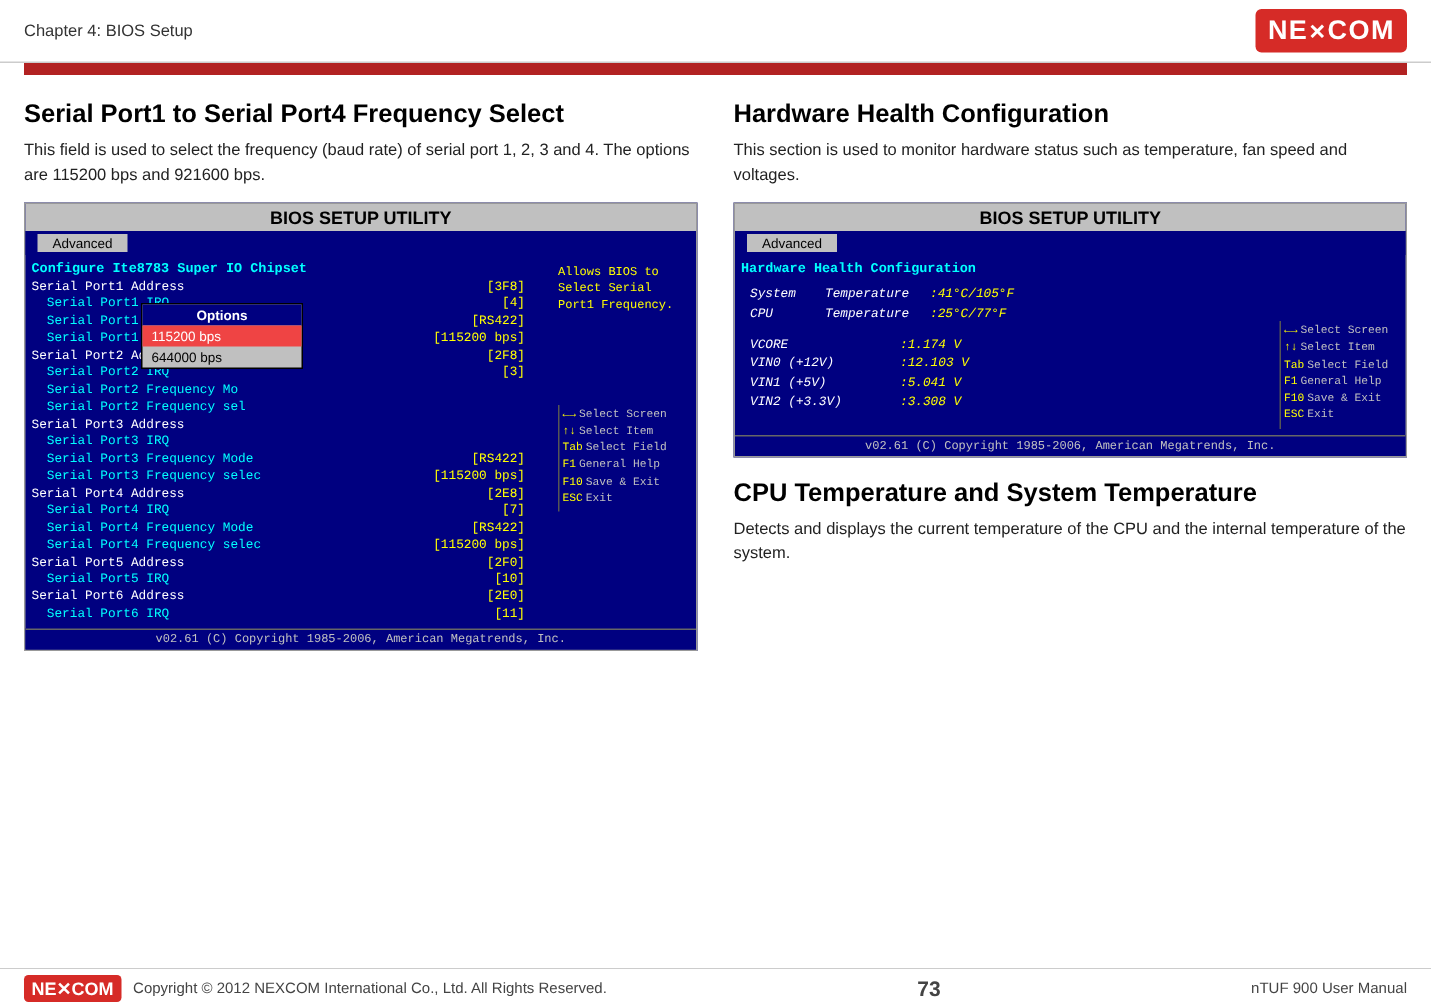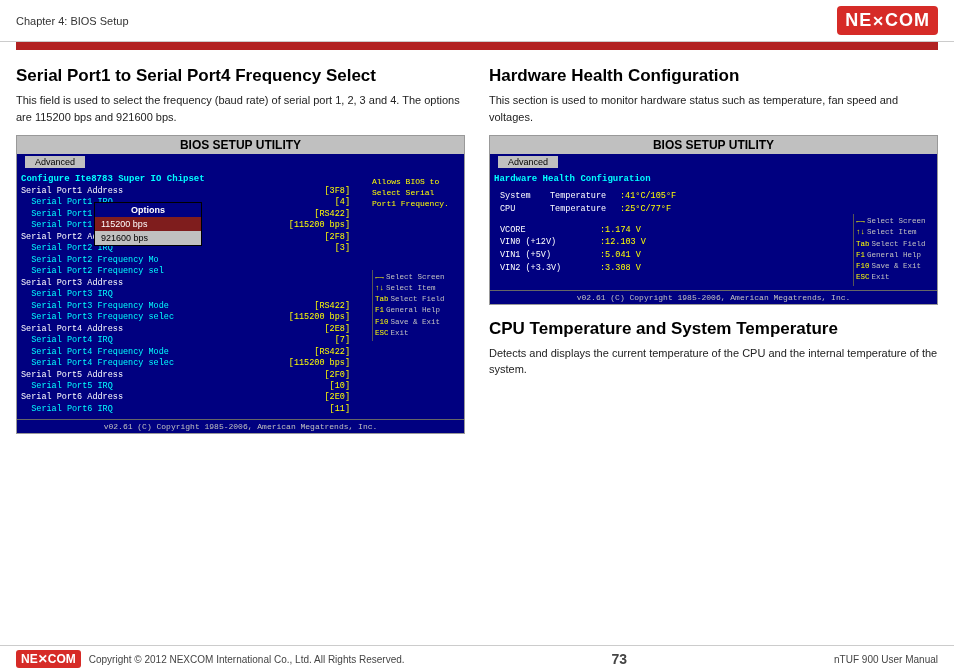--- a/index.html
+++ b/index.html
@@ -153,27 +153,28 @@
       background: #000080;
       color: #fff;
       text-align: center;
       padding: 2px;
       font-weight: bold;
     }
     .options-popup-item {
       padding: 2px 6px;
     }
     .options-popup-item.selected {
-      background: #7f1d1d;
+      background: #ef4444;
       color: #fff;
     }
 
     
     .bios-health-body {
       padding: 4px 6px;
+      font-style: italic;
     }
     .health-row {
       display: flex;
       font-size: 8.5px;
       line-height: 1.5;
     }
     .health-label { color: #fff; width: 50px; }
     .health-sublabel { color: #fff; width: 70px; }
     .health-value { color: #ffff00; }
     .health-spacer { height: 8px; }
@@ -320,21 +321,21 @@
               <span class="value">[2E0]</span>
             </div>
           <div class="bios-row">
               <span class="label cyan">&nbsp;&nbsp;Serial Port6 IRQ</span>
               <span class="value">[11]</span>
             </div>
 
           <div class="options-popup">
             <div class="options-popup-title">Options</div>
             <div class="options-popup-item selected">115200 bps</div>
-            <div class="options-popup-item">921600 bps</div>
+            <div class="options-popup-item">644000 bps</div>
           </div>
         </div>
         <div class="bios-sidebar">
           <div style="color:#ffff00;font-size:8px;line-height:1.4;">Allows BIOS to Select Serial Port1 Frequency.</div>
           <div style="margin-top:60px;">
             <div class="bios-nav">
               <div class="bios-nav-item">
                   <span class="nav-key">←→</span>
                   <span> Select Screen</span>
                 </div>

